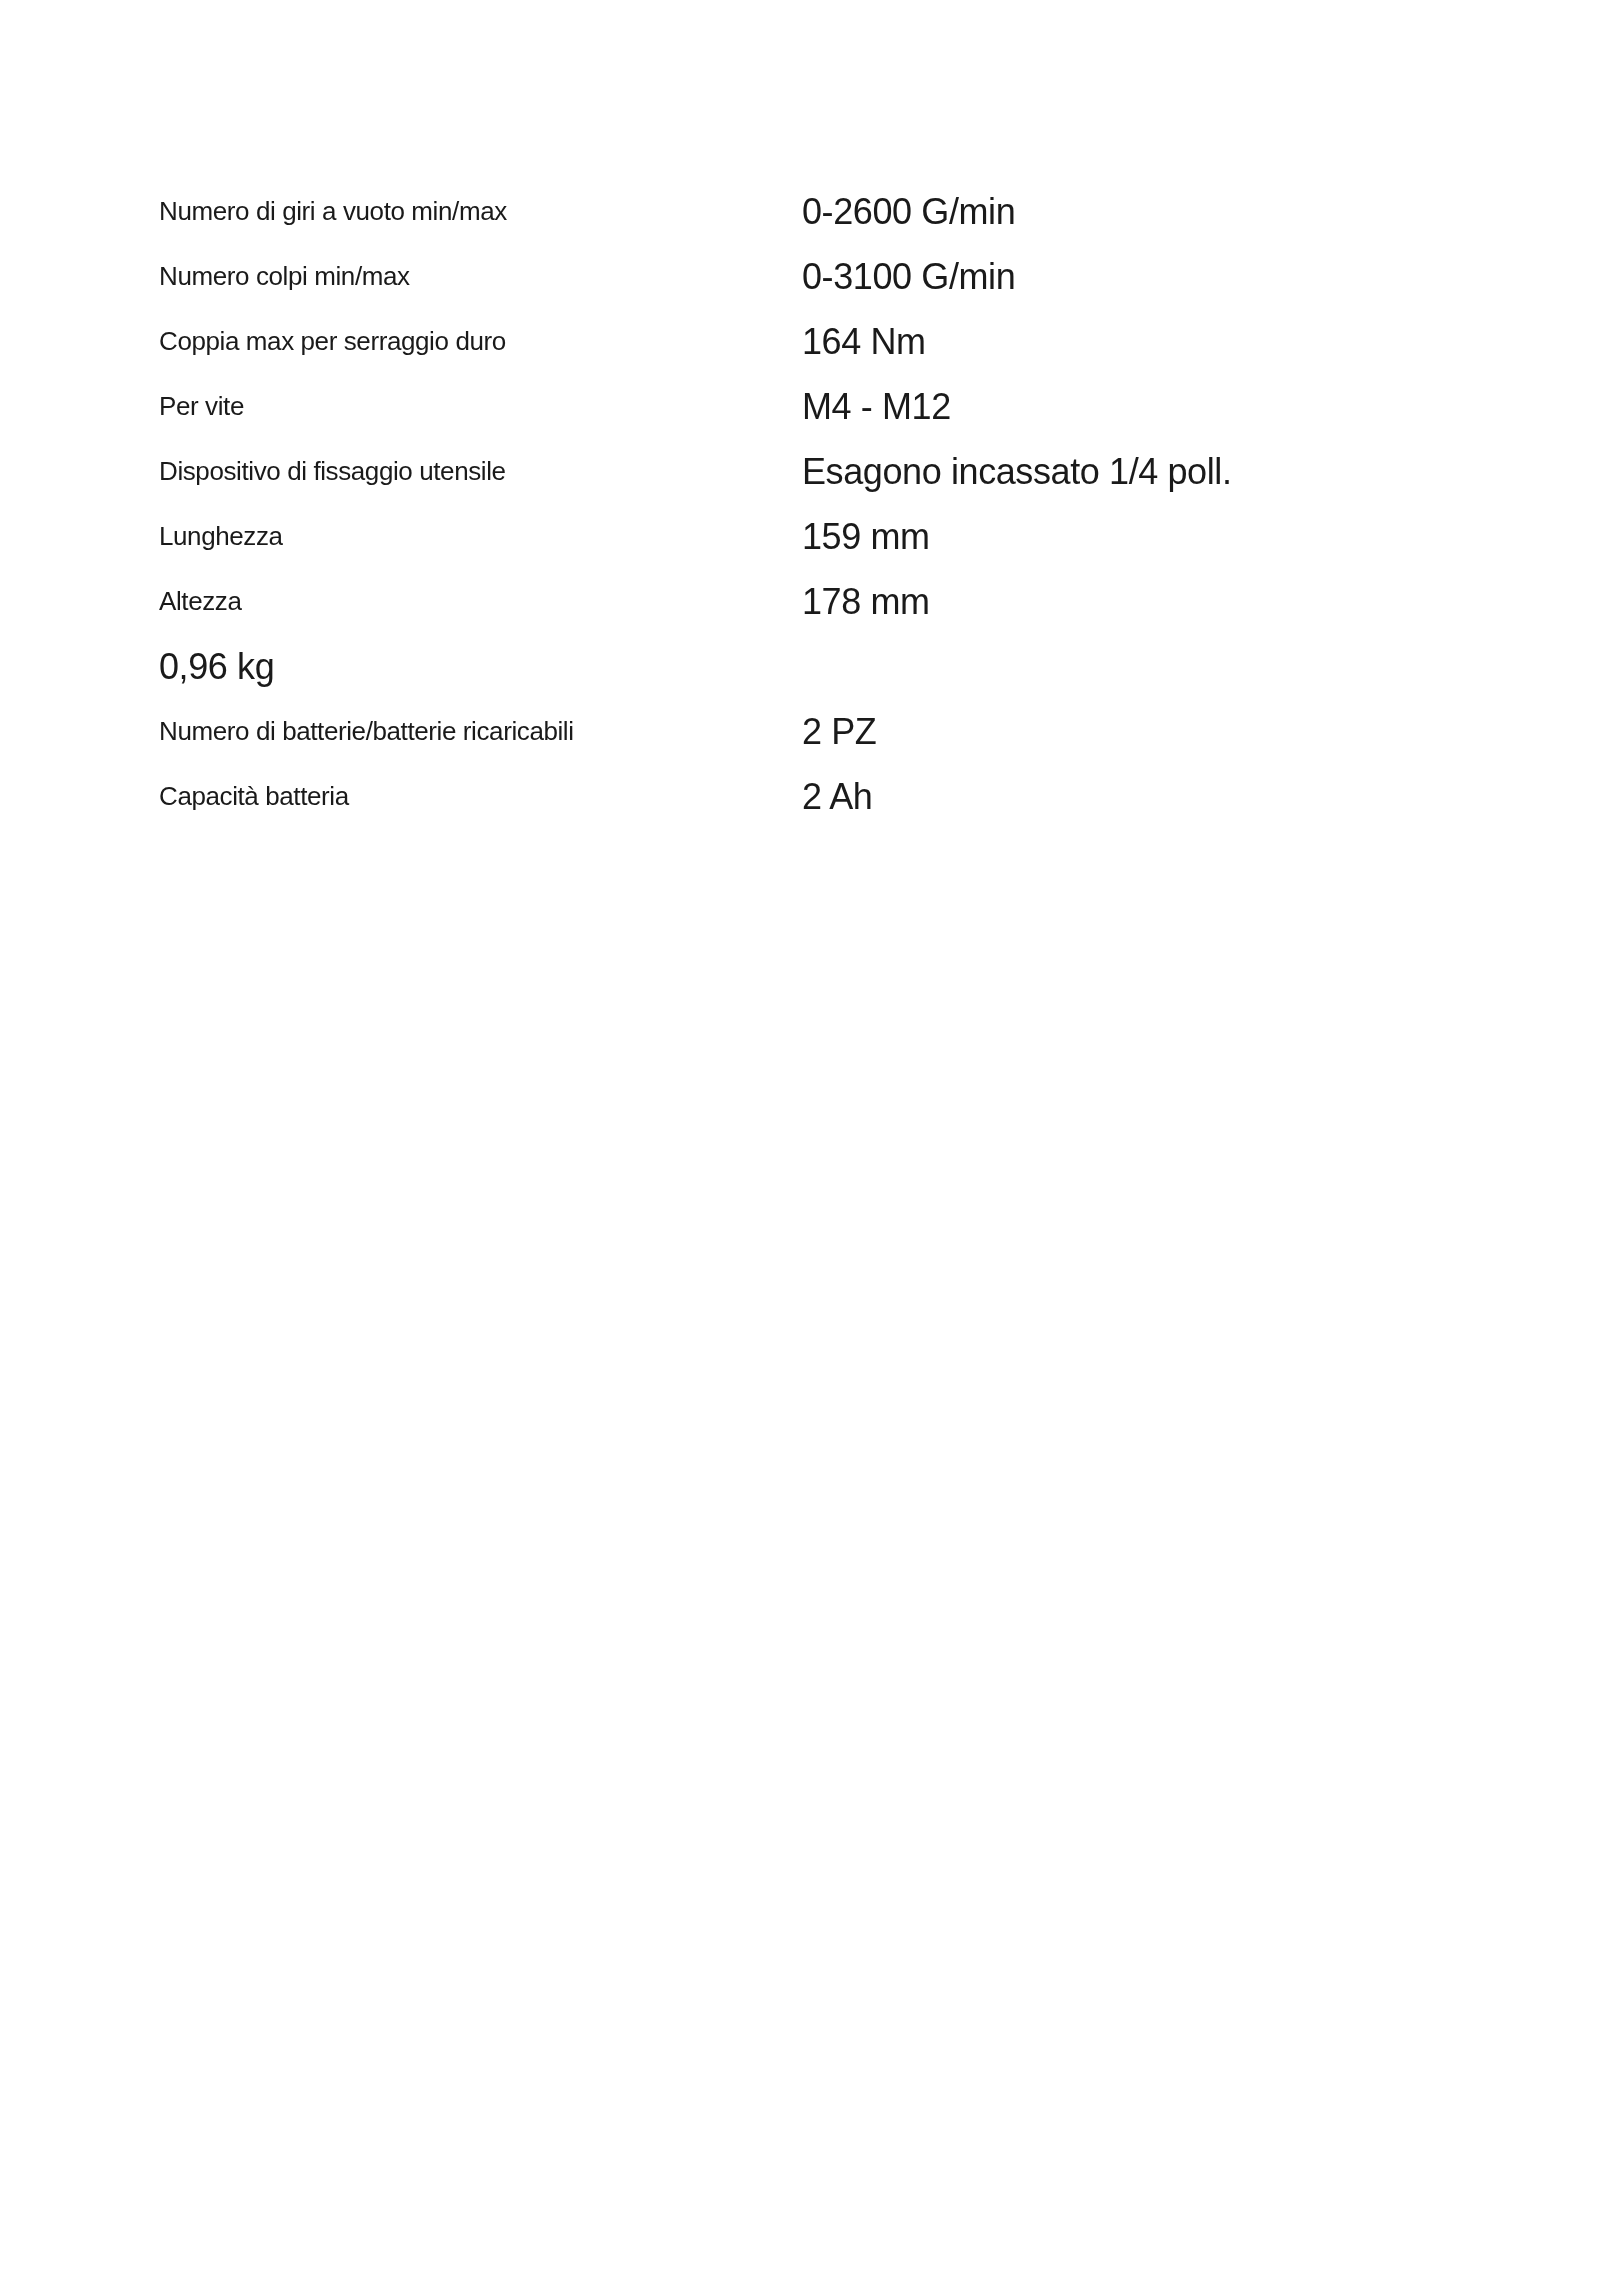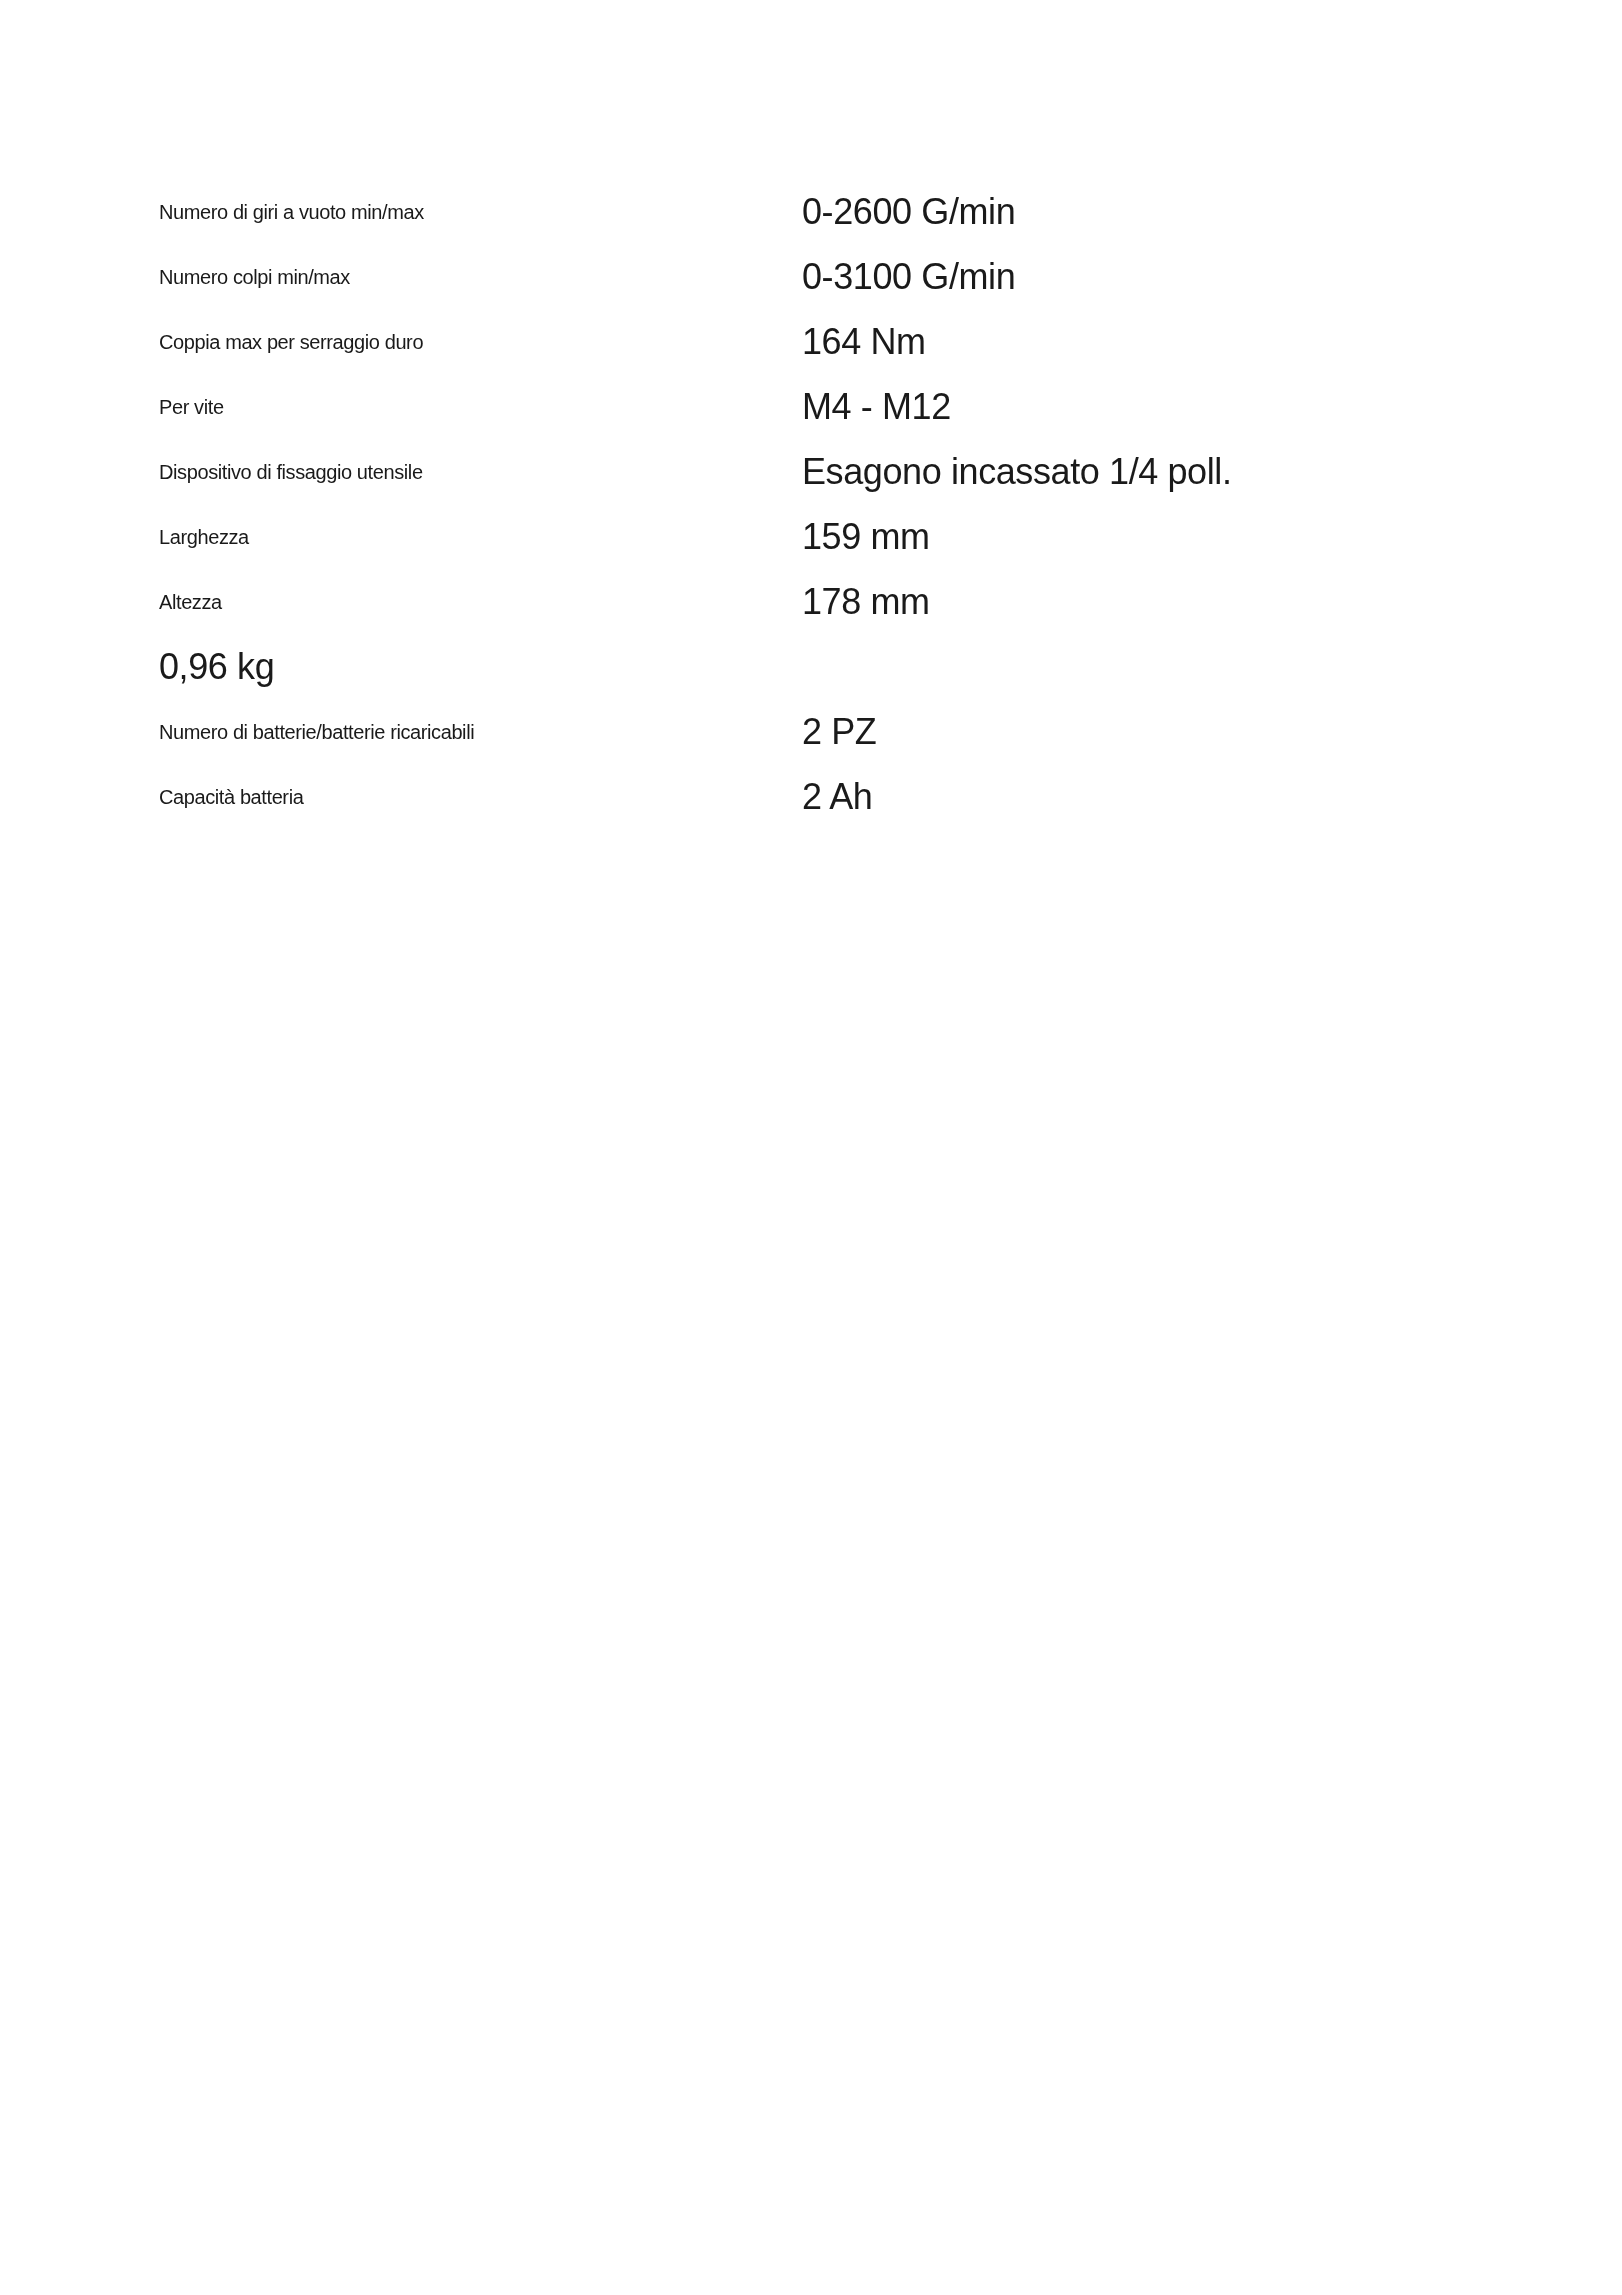--- a/index.html
+++ b/index.html
@@ -23,21 +23,21 @@
     width: 1328px;
   }
   .spec-row {
     display: flex;
     align-items: center;
     height: 65px;
   }
   .spec-label {
     width: 643px;
     flex: 0 0 643px;
-    font-size: 20px;
+    font-size: 26px;
     line-height: 1.1;
     color: #1a1a1a;
     letter-spacing: -0.4px;
     white-space: nowrap;
   }
   .spec-value {
     flex: 1;
     font-size: 36px;
     line-height: 1.1;
     color: #1a1a1a;
@@ -69,21 +69,21 @@
     <span class="spec-label">Per vite</span>
     <span class="spec-value">M4 - M12</span>
   </div>
 
   <div class="spec-row">
     <span class="spec-label">Dispositivo di fissaggio utensile</span>
     <span class="spec-value">Esagono incassato 1/4 poll.</span>
   </div>
 
   <div class="spec-row">
-    <span class="spec-label">Larghezza</span>
+    <span class="spec-label">Lunghezza</span>
     <span class="spec-value">159 mm</span>
   </div>
 
 
   <div class="spec-row">
     <span class="spec-label">Altezza</span>
     <span class="spec-value">178 mm</span>
   </div>
 
   <div class="spec-row">

